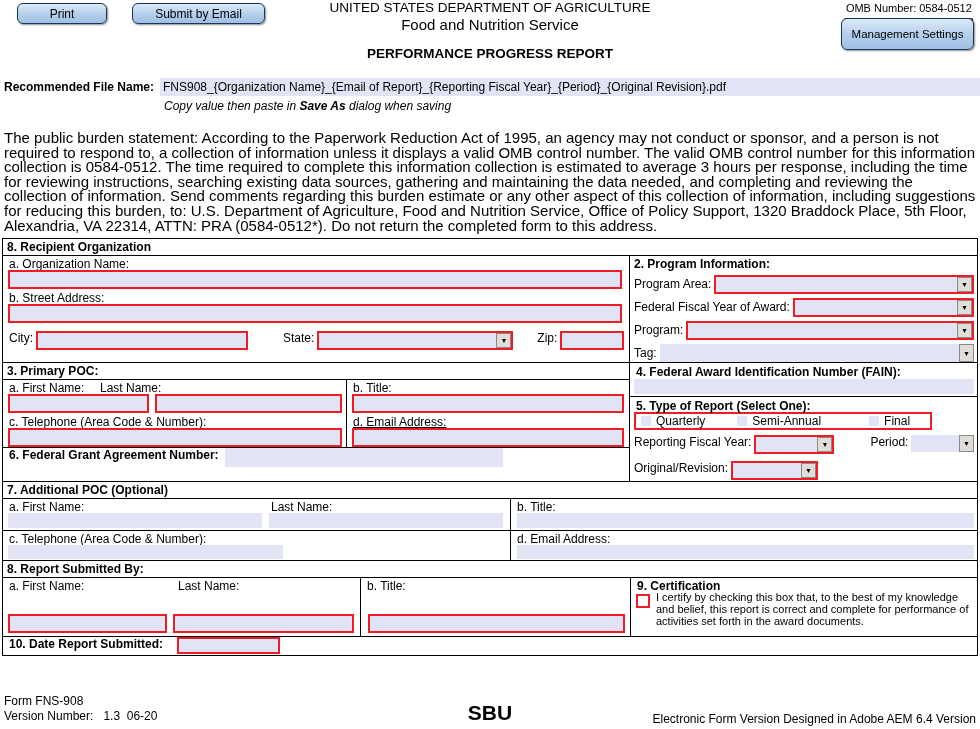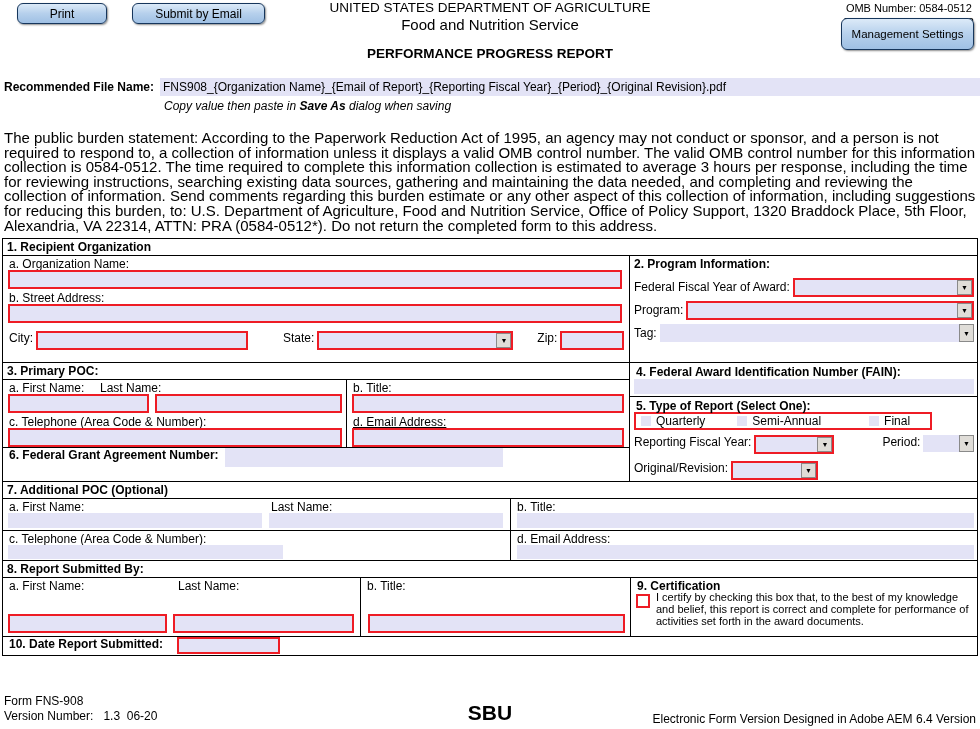--- a/index.html
+++ b/index.html
@@ -74,41 +74,47 @@
   <div class="filerow">
     <span class="flabel">Recommended File Name:</span>
     <span class="fvalue">FNS908_{Organization Name}_{Email of Report}_{Reporting Fiscal Year}_{Period}_{Original Revision}.pdf</span>
   </div>
   <div class="fnote"><span>Copy value then paste in </span><b>Save As</b><span> dialog when saving</span></div>
 
   <div class="burden">The public burden statement: According to the Paperwork Reduction Act of 1995, an agency may not conduct or sponsor, and a person is not required to respond to, a collection of information unless it displays a valid OMB control number. The valid OMB control number for this information collection is 0584-0512. The time required to complete this information collection is estimated to average 3 hours per response, including the time for reviewing instructions, searching existing data sources, gathering and maintaining the data needed, and completing and reviewing the collection of information. Send comments regarding this burden estimate or any other aspect of this collection of information, including suggestions for reducing this burden, to: U.S. Department of Agriculture, Food and Nutrition Service, Office of Policy Support, 1320 Braddock Place, 5th Floor, Alexandria, VA 22314, ATTN: PRA (0584-0512*). Do not return the completed form to this address.</div>
 
   <div class="tbl">
 
-    <div class="sechdr bb"><span>1. Recipient Organization</span></div>
+    <div class="sechdr bb"><span>8. Recipient Organization</span></div>
 
     <div class="r bb" style="height:107px">
       <div class="br" style="width:627px">
         <div class="lbl">a. Organization Name:</div>
         <div class="fld req" style="width:614px;margin-left:5px"></div>
         <div class="lbl" style="margin-top:1px">b. Street Address:</div>
         <div class="fld req" style="width:614px;margin-left:5px"></div>
         <div class="inlrow" style="margin-top:8px;padding-left:6px">
           <span class="plbl">City:</span>
           <div class="fld req" style="width:212px"></div>
           <span class="plbl" style="margin-left:35px">State:</span>
           <div class="fld req" style="width:196px">
               <span class="dd">▼</span>
             </div>
           <span class="plbl" style="margin-left:24px">Zip:</span>
           <div class="fld req" style="width:64px"></div>
         </div>
       </div>
       <div style="flex:1">
         <div class="sechdr" style="height:18px"><span>2. Program Information:</span></div>
+        <div class="prow" style="margin-top:0">
+          <span class="plbl">Program Area:</span>
+          <div class="fld req">
+              <span class="dd">▼</span>
+            </div>
+        </div>
         <div class="prow">
           <span class="plbl">Federal Fiscal Year of Award:</span>
           <div class="fld req">
               <span class="dd">▼</span>
             </div>
         </div>
         <div class="prow">
           <span class="plbl">Program:</span>
           <div class="fld req">
               <span class="dd">▼</span>
@@ -176,21 +182,21 @@
           <span class="chkitem" style="margin-left:48px">
             <span class="chk"></span>
             <span>Final</span>
           </span>
         </div>
         <div class="inlrow" style="margin:5px 3px 0 4px;height:20px">
           <span class="plbl">Reporting Fiscal Year:</span>
           <div class="fld req" style="width:80px">
               <span class="dd">▼</span>
             </div>
-          <span class="plbl" style="margin-left:48px">Period:</span>
+          <span class="plbl" style="margin-left:36px">Period:</span>
           <div class="fld" style="flex:1;height:17px">
               <span class="dd">▼</span>
             </div>
         </div>
         <div class="inlrow" style="margin:6px 3px 0 4px;height:20px">
           <span class="plbl">Original/Revision:</span>
           <div class="fld req" style="width:87px">
               <span class="dd">▼</span>
             </div>
         </div>

